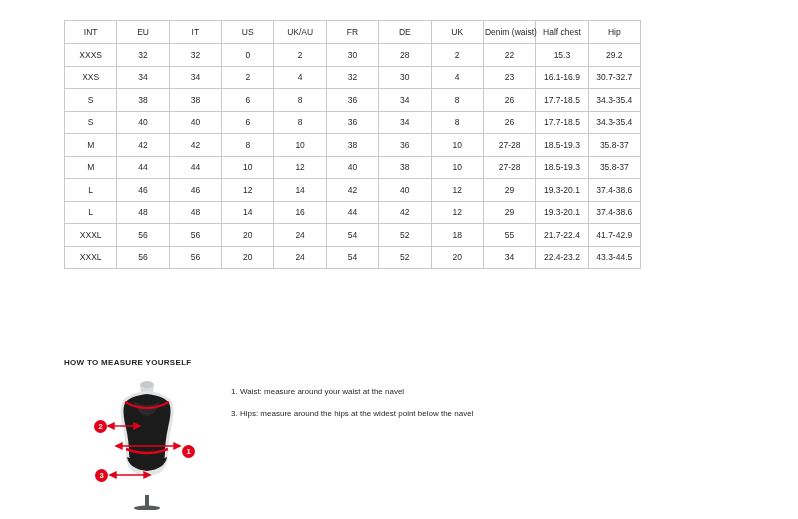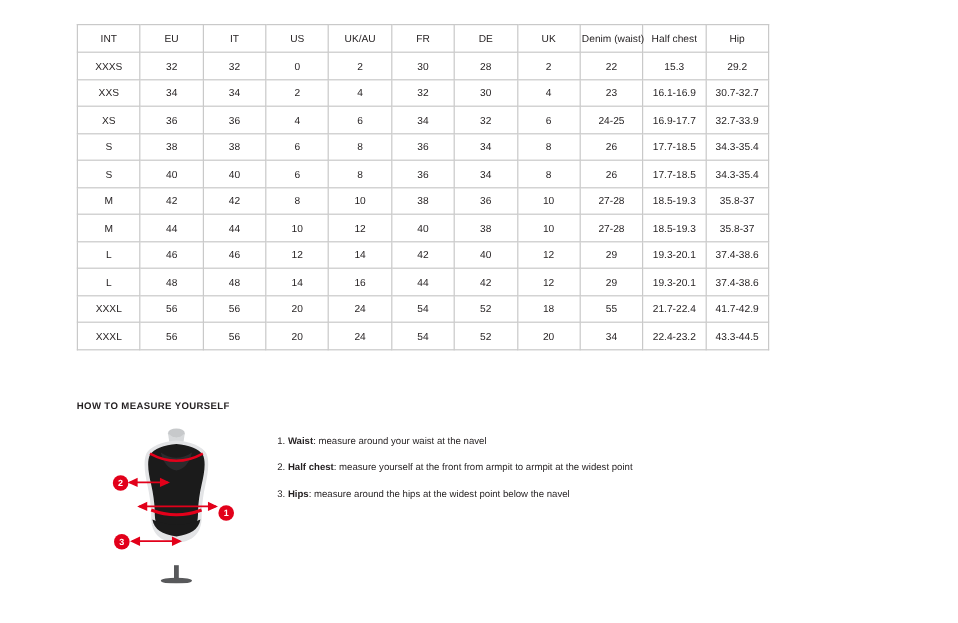--- a/index.html
+++ b/index.html
@@ -46,21 +46,21 @@
     white-space: nowrap;
   }
   table.size-table thead td {
     height: 22px;
   }
 
   
   .measure-section {
     position: absolute;
     left: 64px;
-    top: 334px;
+    top: 358px;
     width: 670px;
   }
   .measure-title {
     font-size: 8px;
     font-weight: bold;
     letter-spacing: 0.3px;
     color: #231f20;
     margin: 0 0 8px 0;
   }
   .measure-body {
@@ -78,21 +78,21 @@
     margin-left: 22px;
     padding-top: 12px;
   }
   .note {
     font-size: 8px;
     line-height: 1.35;
     color: #231f20;
     margin-bottom: 11px;
     white-space: nowrap;
   }
-  .note b { font-weight: bold; }
+  .note b { font-weight: normal; }
 
   
   .mannequin {
     position: absolute;
     left: 0;
     top: 0;
   }
   .marker {
     position: absolute;
     width: 13px;
@@ -152,33 +152,20 @@
           <td>2</td>
           <td>4</td>
           <td>32</td>
           <td>30</td>
           <td>4</td>
           <td>23</td>
           <td>16.1-16.9</td>
           <td>30.7-32.7</td>
         </tr>
         <tr>
-          <td>XS</td>
-          <td>36</td>
-          <td>36</td>
-          <td>4</td>
-          <td>6</td>
-          <td>34</td>
-          <td>32</td>
-          <td>6</td>
-          <td>24-25</td>
-          <td>16.9-17.7</td>
-          <td>32.7-33.9</td>
-        </tr>
-        <tr>
           <td>S</td>
           <td>38</td>
           <td>38</td>
           <td>6</td>
           <td>8</td>
           <td>36</td>
           <td>34</td>
           <td>8</td>
           <td>26</td>
           <td>17.7-18.5</td>
@@ -344,24 +331,20 @@
         <div class="marker marker-2">2</div>
         <div class="marker marker-3">3</div>
       </div>
 
       <div class="notes">
         <div class="note">
           <span>1.</span>
           <b>Waist</b><span>: measure around your waist at the navel</span>
         </div>
         <div class="note">
-          <span>2.</span>
-          <b>Half chest</b><span>: measure yourself at the front from armpit to armpit at the widest point</span>
-        </div>
-        <div class="note">
           <span>3.</span>
           <b>Hips</b><span>: measure around the hips at the widest point below the navel</span>
         </div>
       </div>
 
     </div>
   </div>
 
 </div>
 

